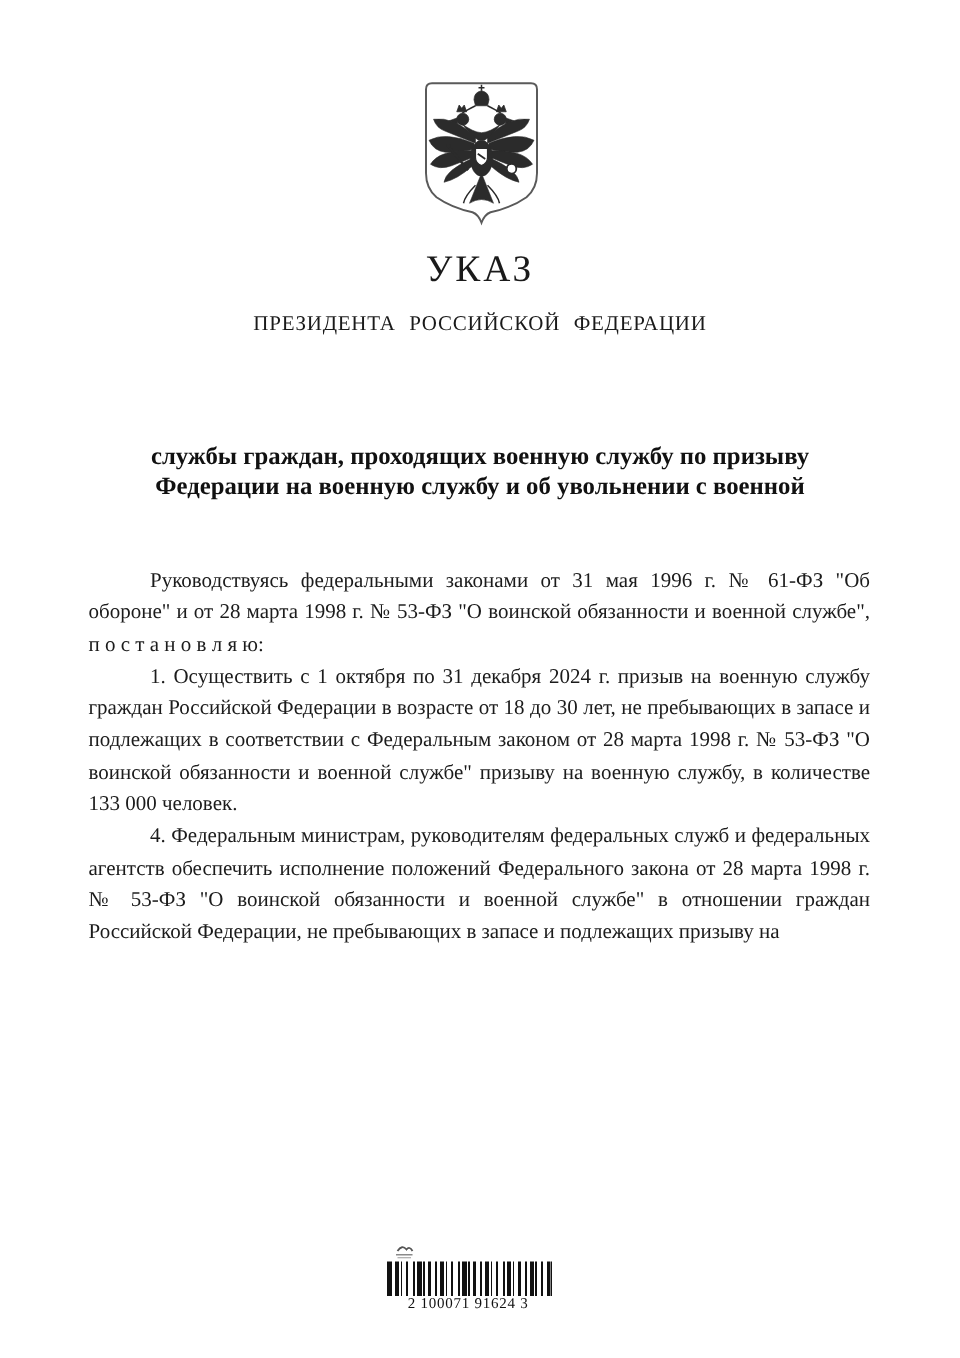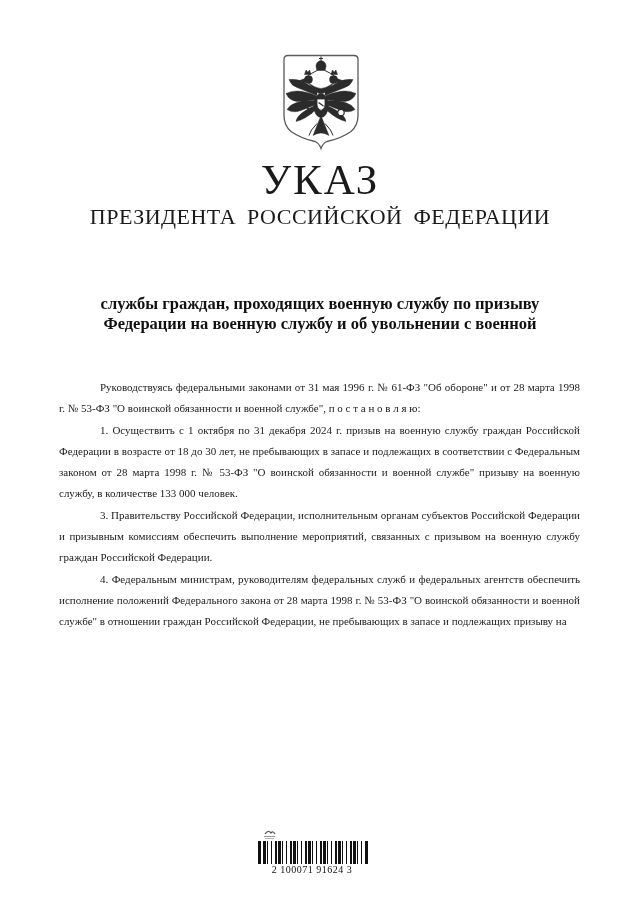--- a/index.html
+++ b/index.html
@@ -4,33 +4,33 @@
 <style>
   html,body { margin:0; padding:0; background:#ffffff; }
   .page {
     position:relative; width:640px; height:905px; background:#ffffff;
     font-family:"Liberation Serif", serif; color:#1e1e1e; overflow:hidden;
   }
   .emblem { position:absolute; left:281px; top:53px; width:80px; height:99px; }
   .emblem svg { display:block; width:100%; height:100%; }
   .doc-type {
     position:absolute; left:0; right:0; top:160px; text-align:center;
-    font-size:43px; line-height:40px; letter-spacing:2px; color:#1a1a1a;
+    font-size:25px; line-height:40px; letter-spacing:2px; color:#1a1a1a;
   }
   .issuer {
     position:absolute; left:0; right:0; top:204px; text-align:center;
-    font-size:22px; line-height:26px; letter-spacing:0.5px; word-spacing:5px; color:#1a1a1a;
+    font-size:14px; line-height:26px; letter-spacing:0.5px; word-spacing:5px; color:#1a1a1a;
   }
   .title-block {
     position:absolute; left:60px; width:520px; top:294px; text-align:center;
     font-weight:bold; font-size:16.5px; line-height:20px; color:#111;
   }
   .body-block {
     position:absolute; left:59px; width:521px; top:377px;
-    font-size:11px; line-height:21.3px; text-align:justify; color:#1b1b1b;
+    font-size:14px; line-height:21.3px; text-align:justify; color:#1b1b1b;
   }
   .body-block p { margin:0; text-indent:41px; }
   .pub-mark { position:absolute; left:262px; top:829px; width:16px; height:11px; }
   .pub-mark svg { display:block; width:100%; height:100%; }
   .barcode-bars {
     position:absolute; left:258px; top:841px; width:107px; height:23px;
     background:repeating-linear-gradient(90deg,
       #111 0px, #111 1.5px, #fff 1.5px, #fff 3px,
       #111 3px, #111 6px, #fff 6px, #fff 7px,
       #111 7px, #111 8px, #fff 8px, #fff 10.5px,
@@ -100,21 +100,20 @@
   <div class="issuer">ПРЕЗИДЕНТА РОССИЙСКОЙ ФЕДЕРАЦИИ</div>
 
   <div class="title-block">
     <div>службы граждан, проходящих военную службу по призыву</div>
     <div>Федерации на военную службу и об увольнении с военной</div>
   </div>
 
   <div class="body-block">
     <p>Руководствуясь федеральными законами от 31 мая 1996 г. № 61-ФЗ "Об обороне" и от 28 марта 1998 г. № 53-ФЗ "О воинской обязанности и военной службе", п о с т а н о в л я ю:</p>
     <p>1. Осуществить с 1 октября по 31 декабря 2024 г. призыв на военную службу граждан Российской Федерации в возрасте от 18 до 30 лет, не пребывающих в запасе и подлежащих в соответствии с Федеральным законом от 28 марта 1998 г. № 53-ФЗ "О воинской обязанности и военной службе" призыву на военную службу, в количестве 133 000 человек.</p>
-    <p>3. Правительству Российской Федерации, исполнительным органам субъектов Российской Федерации и призывным комиссиям обеспечить выполнение мероприятий, связанных с призывом на военную службу граждан Российской Федерации.</p>
     <p>4. Федеральным министрам, руководителям федеральных служб и федеральных агентств обеспечить исполнение положений Федерального закона от 28 марта 1998 г. № 53-ФЗ "О воинской обязанности и военной службе" в отношении граждан Российской Федерации, не пребывающих в запасе и подлежащих призыву на</p>
   </div>
 
   <div class="pub-mark">
     <svg viewBox="0 0 16 11" xmlns="http://www.w3.org/2000/svg">
       <path d="M3,5 Q6,0.5 9,4 Q11,1.5 13,5" fill="none" stroke="#555" stroke-width="1.2"></path>
       <path d="M2,7.5 H13" stroke="#8a8a8a" stroke-width="0.9"></path>
       <path d="M3,9.5 H12" stroke="#9a9a9a" stroke-width="0.7"></path>
     </svg>
   </div>

